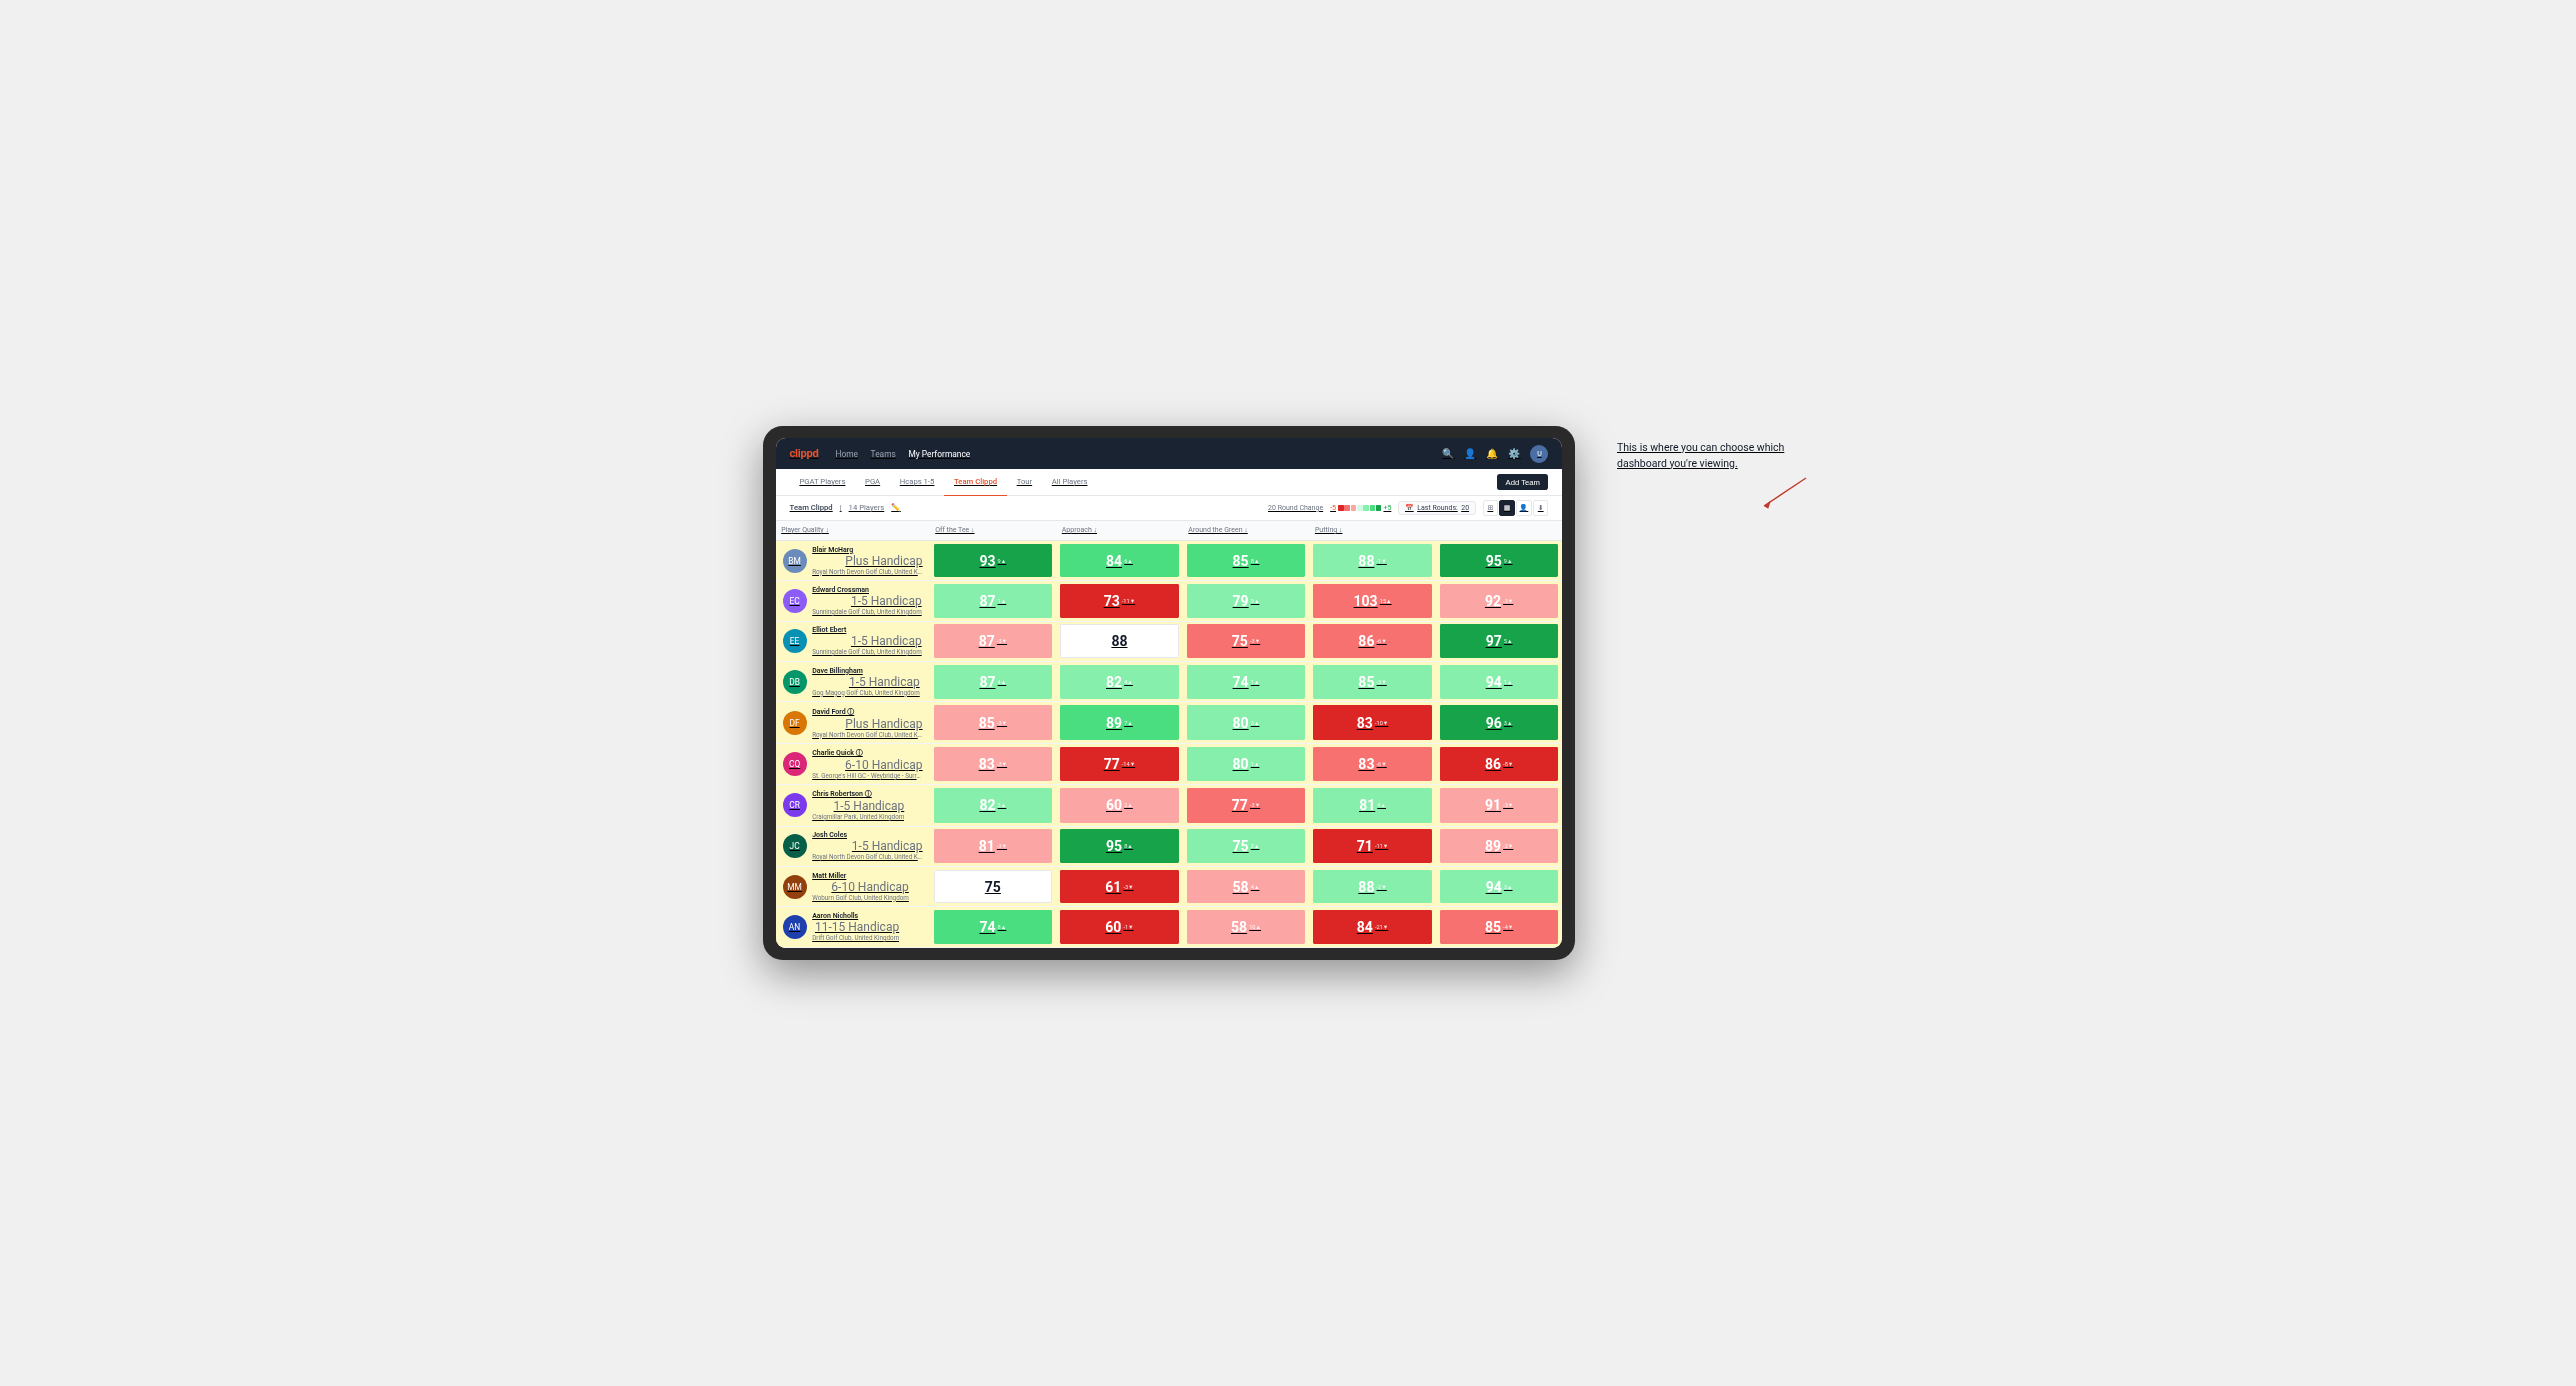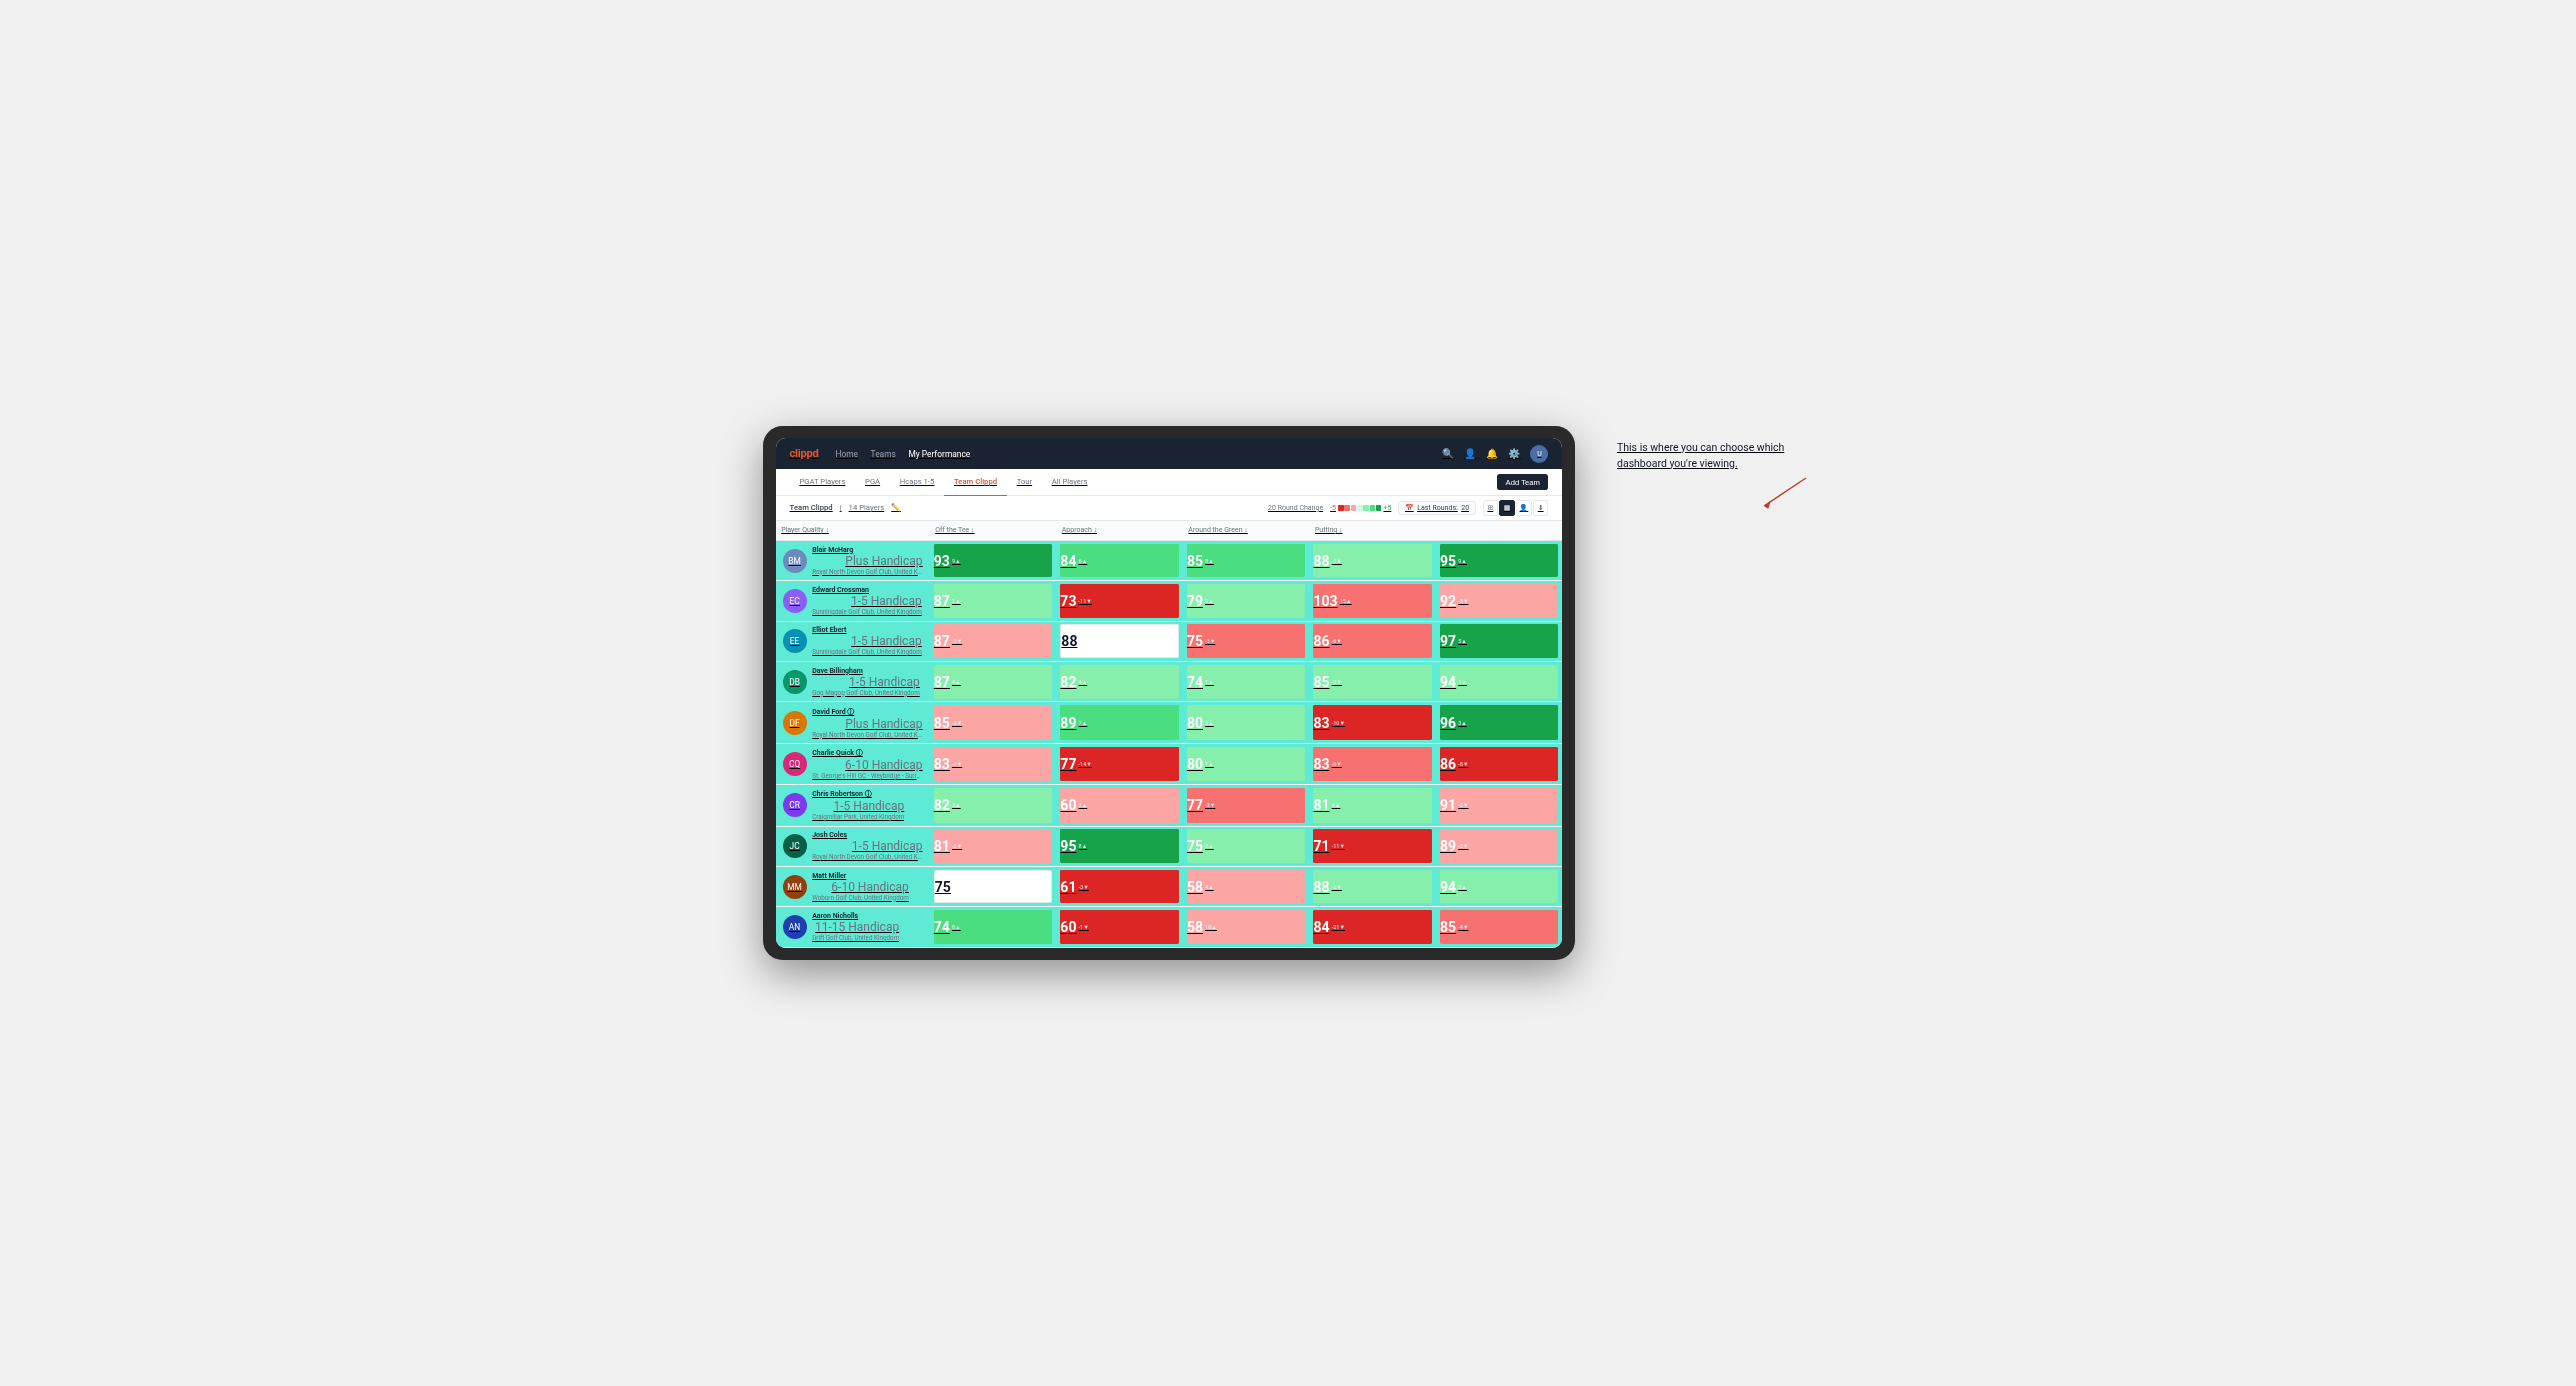--- a/index.html
+++ b/index.html
@@ -242,21 +242,21 @@
 
     .view-icon-btn.active {
       background: #1a2332;
       color: #fff;
       border-color: #1a2332;
     }
 
     
     .data-table {
       width: 100%;
-      background: #5eead4;
+      background: #fef9c3;
     }
 
     .table-header {
       display: grid;
       grid-template-columns: 154px 1fr 1fr 1fr 1fr 1fr;
       background: #f9fafb;
       border-bottom: 0.7px solid #e5e7eb;
       padding: 2.8px 0;
     }
 
@@ -325,20 +325,21 @@
     .score-cell {
       display: flex;
       align-items: center;
       justify-content: center;
       padding: 2.8px;
     }
 
     .score-box {
       display: flex;
       align-items: center;
+      justify-content: center;
       gap: 2.1px;
       width: 100%;
       height: 100%;
       min-height: 31px;
       border-radius: 1.4px;
       margin: 1.4px;
     }
 
     .score-number {
       font-size: 14px;

